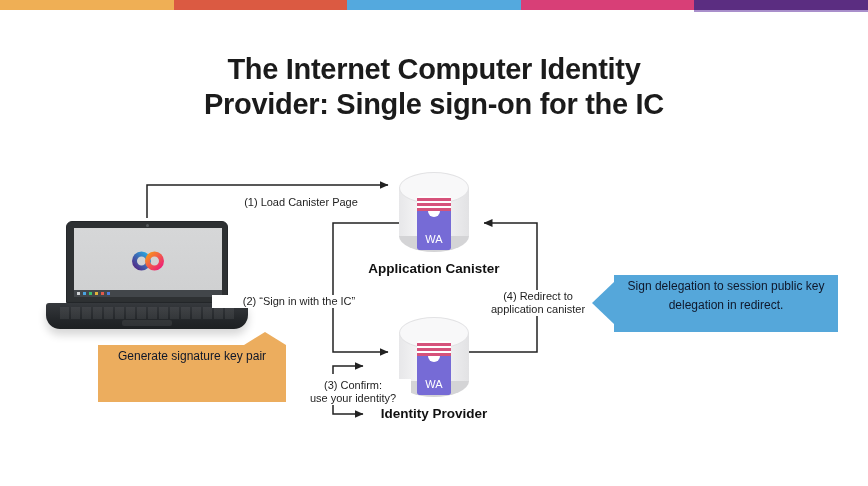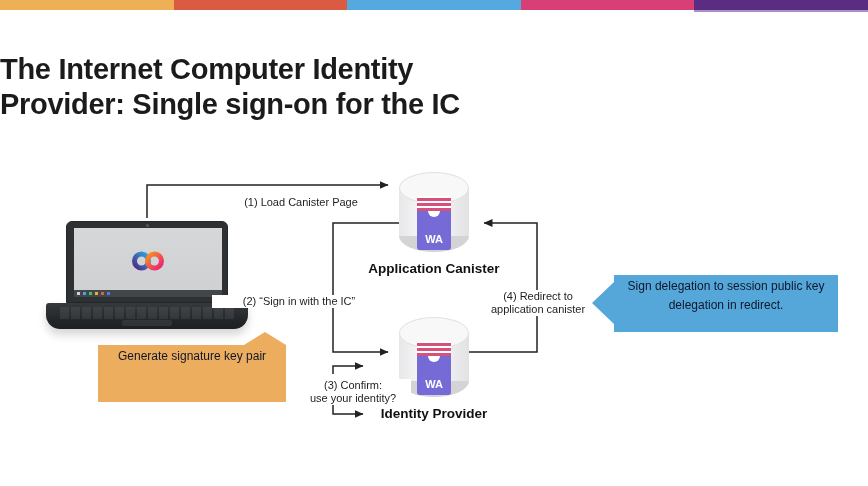--- a/index.html
+++ b/index.html
@@ -8,21 +8,21 @@
     position:relative; width:868px; height:486px; background:#fff;
     font-family:"Liberation Sans", sans-serif; overflow:hidden;
   }
 
   
   .top-bar { position:absolute; left:0; top:0; width:868px; height:10px; display:flex; }
   .top-bar .seg { flex:1 1 0; }
   .top-bar-underline { position:absolute; left:694px; top:10px; width:174px; height:2px; }
 
   
-  .title { position:absolute; left:0; top:52px; width:100%; text-align:left;
+  .title { position:absolute; left:0; top:52px; width:100%; text-align:center;
            font-size:29px; line-height:35px; font-weight:bold; color:#1b1b1b; letter-spacing:-0.3px; }
 
   
   .laptop { position:absolute; left:46px; top:221px; width:202px; height:110px; }
   .lt-screen { position:absolute; left:20px; top:0; width:162px; height:82px;
                background:#2e3133; border-radius:6px 6px 0 0; border:1px solid #24272a; }
   .lt-cam { position:absolute; left:79px; top:2px; width:3px; height:3px; border-radius:50%; background:#55595c; }
   .lt-display { position:absolute; left:7px; top:6px; width:148px; height:69px;
                 background:linear-gradient(#d6d7d8,#cfd0d1); }
   .lt-taskbar { position:absolute; left:0; bottom:0; width:148px; height:7px; background:#42464a; display:flex; align-items:center; }
@@ -41,21 +41,21 @@
                 background:#d4d4d6; }
   .cyl-body { position:absolute; left:0; top:16px; width:70px; height:48px;
               background:linear-gradient(90deg,#e7e7e9,#f3f3f4 25%,#efeff1 70%,#e2e2e4); }
   .cyl-top { position:absolute; left:0; top:0; width:70px; height:32px; border-radius:50%;
              background:#f8f8f9; border:1px solid #e2e2e4; }
   .wa-icon { position:absolute; left:18px; top:24px; width:34px; height:54px; border-radius:2px; overflow:hidden;
              box-shadow:0 0 0 0 transparent; }
   .wa-stripes { position:absolute; left:0; top:0; width:34px; height:15px; background:
       linear-gradient(180deg,#fff 0 2px,#d6527b 2px 5px,#fff 5px 7px,#d6527b 7px 10px,#fff 10px 12px,#d6527b 12px 15px); }
   .wa-purple { position:absolute; left:0; top:15px; width:34px; height:39px; background:#766bd6;
-               border-radius:0 0 2px 2px; color:#fff; font-weight:bold; font-size:11px;
+               border-radius:0 0 2px 2px; color:#fff; font-weight:normal; font-size:11px;
                display:flex; align-items:flex-end; justify-content:center; padding-bottom:5px; }
   .wa-notch { position:absolute; left:11px; top:15px; width:12px; height:6px; background:#fff;
               border-radius:0 0 12px 12px; }
   .node-label { position:absolute; width:160px; text-align:center; font-size:13.5px; font-weight:bold; color:#111; }
 
   
   .flow-svg { position:absolute; left:0; top:0; pointer-events:none; }
 
   
   .arrow-label { position:absolute; background:#fff; color:#1e1e1e; font-size:11px; line-height:13px; text-align:center; }

